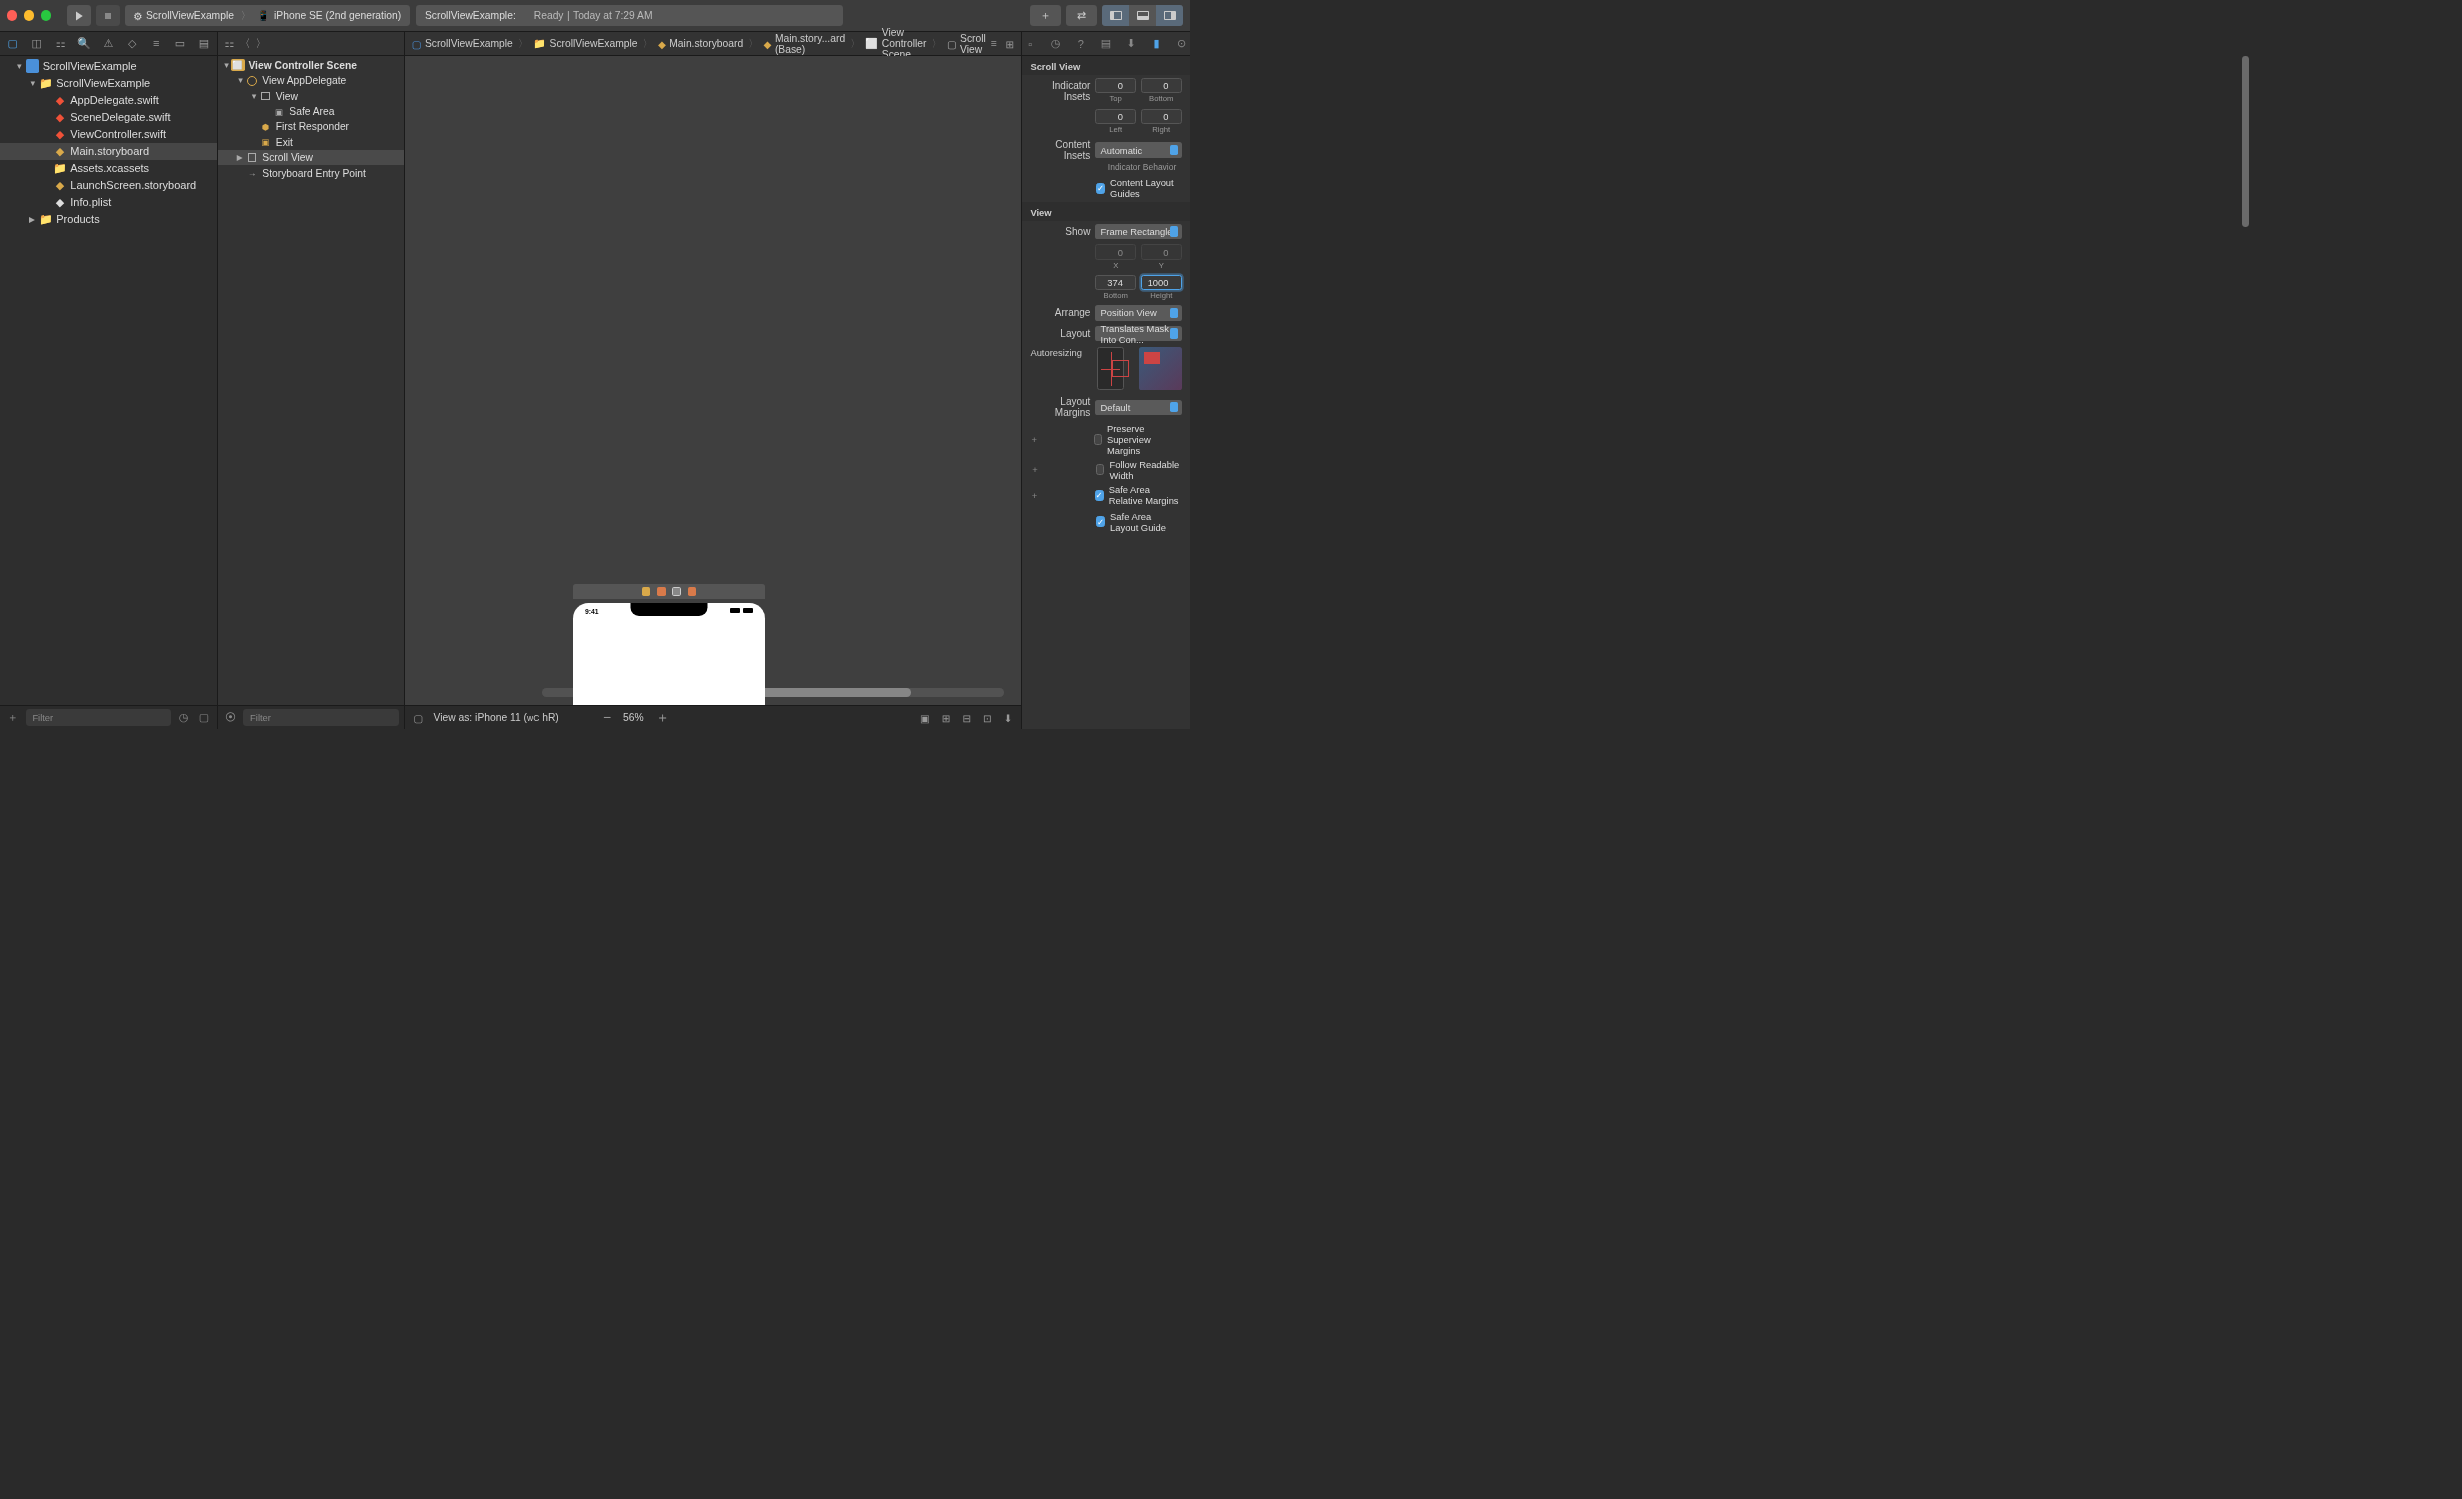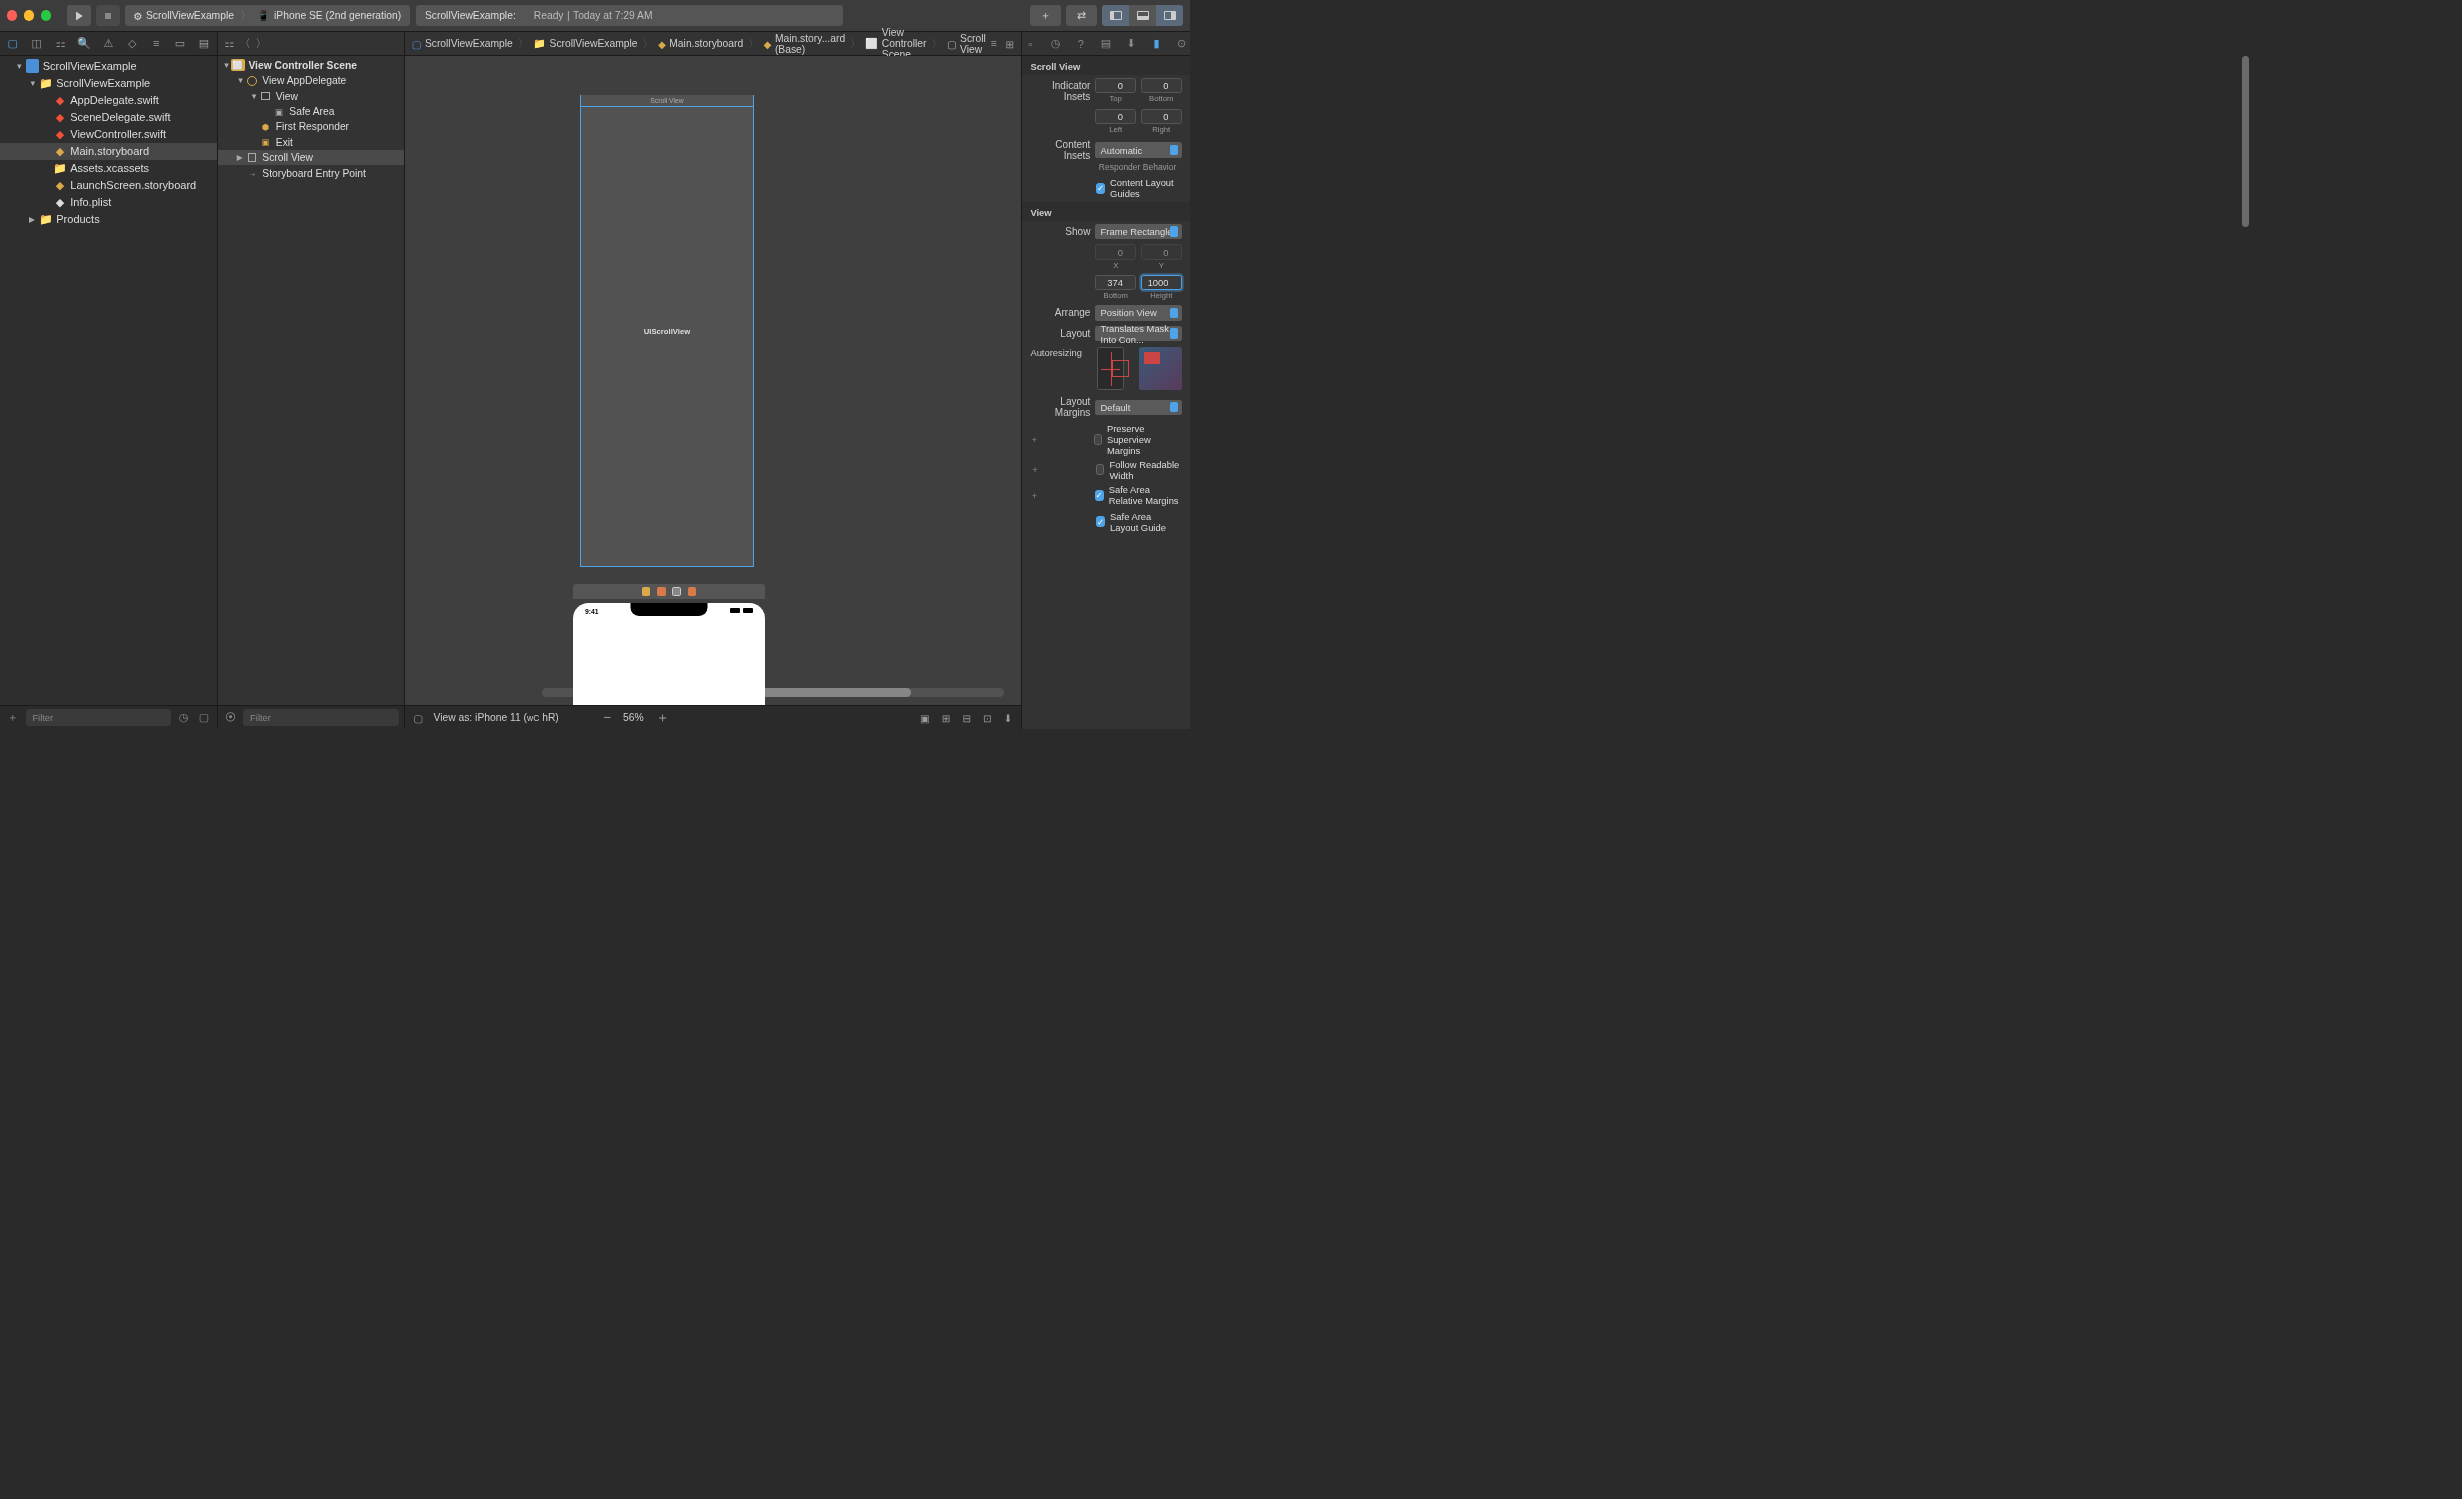--- a/index.html
+++ b/index.html
@@ -355,24 +355,20 @@
       <span class="jump-item">
           <span style="color:#aaa">▢</span>
           <span>Scroll View</span>
         </span>
       <div class="jump-bar-right">
         <span>≡</span>
         <span>⊞</span>
       </div>
     </div>
     <div class="canvas">
-      <div class="scroll-view-box">
-        <div class="scroll-view-label">Scroll View</div>
-        <div class="scroll-view-center">UIScrollView</div>
-      </div>
       <div class="phone-frame">
         <div class="phone-toolbar">
           <div class="phone-tb-icon y"></div>
           <div class="phone-tb-icon o"></div>
           <div class="phone-tb-icon g"></div>
           <div class="phone-tb-icon o"></div>
         </div>
         <div class="phone-screen">
           <div class="notch"></div>
           <div class="status-time">9:41</div>
@@ -431,21 +427,21 @@
         <div class="num-field"><input class="num-input" value="0" style=""><div class="num-sublabel">Left</div></div>
         <div class="num-field"><input class="num-input" value="0" style=""><div class="num-sublabel">Right</div></div>
       </div>
     </div>
     <div class="prop-row">
       <div class="prop-label">Content Insets</div>
       <div class="select-field">
           <span>Automatic</span>
         </div>
     </div>
-    <div class="right-align-label">Responder Behavior</div>
+    <div class="right-align-label">Indicator Behavior</div>
     <div class="checkbox-row">
       <div class="checkbox checked">✓</div>
       <span>Content Layout Guides</span>
     </div>
 
     <div class="section-title">View</div>
     <div class="prop-row">
       <div class="prop-label">Show</div>
       <div class="select-field">
           <span>Frame Rectangle</span>

